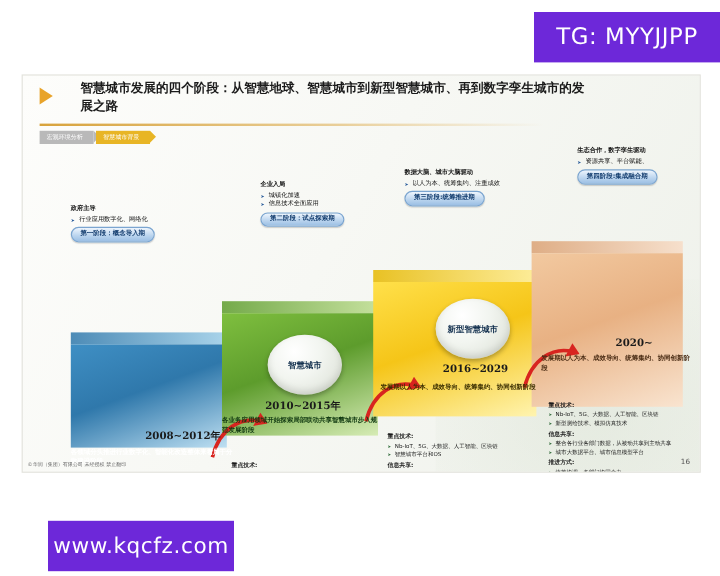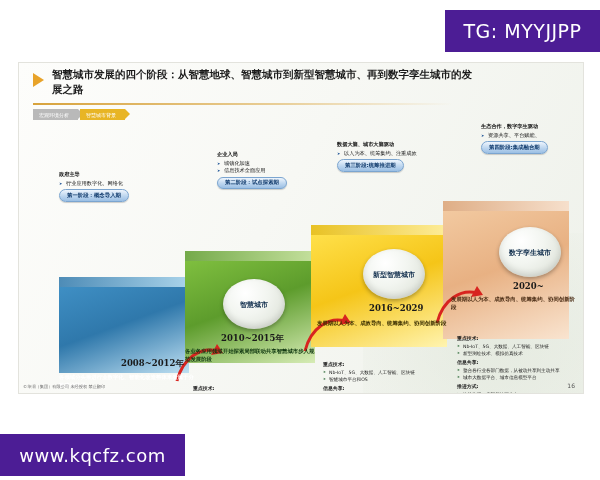--- a/index.html
+++ b/index.html
@@ -2,38 +2,38 @@
 <html><head>
 <meta charset="utf-8">
 <style>
   html,body{margin:0;padding:0;}
   body{
     width:600px;height:480px;background:#ffffff;
     font-family:"DejaVu Sans","Liberation Sans",sans-serif;
     overflow:hidden;position:relative;
   }
   
-  .wm{position:absolute;background:#4c1d95;color:#fff;display:flex;align-items:center;
-      justify-content:center;letter-spacing:.5px;}
+  .wm{position:absolute;background:#6d28d9;color:#fff;display:flex;align-items:center;
+      justify-content:center;letter-spacing:.5px;margin-left:40px;}
   #wm-top{right:0;top:10px;width:155px;height:42px;font-size:19px;}
-  #wm-bottom{left:0;bottom:4px;width:185px;height:42px;font-size:18px;}
+  #wm-bottom{left:0;bottom:4px;width:155px;height:42px;font-size:18px;}
 
   
   #slide{position:absolute;left:18px;top:62px;width:564px;height:330px;
          background:linear-gradient(120deg,#fdfdfb 0%,#f7f8f4 45%,#eef1ea 100%);
          border:1px solid #e3e3dd;overflow:hidden;}
   #slide:before{content:"";position:absolute;right:-40px;bottom:-60px;width:260px;height:220px;
          background:radial-gradient(ellipse at center,rgba(220,228,214,.55),rgba(255,255,255,0));}
 
   
   #hdr{position:absolute;left:0;top:0;width:100%;height:44px;}
   #hdr-arrow{position:absolute;left:14px;top:10px;width:0;height:0;
       border-top:7px solid transparent;border-bottom:7px solid transparent;
       border-left:11px solid #e8a32a;}
-  #hdr-title{position:absolute;left:33px;top:4px;width:430px;font-size:10.5px;line-height:15px;
+  #hdr-title{position:absolute;left:48px;top:4px;width:430px;font-size:10.5px;line-height:15px;
       font-weight:bold;color:#1b1b1b;font-family:"DejaVu Sans",sans-serif;}
   #hdr-rule{position:absolute;left:14px;top:40px;width:420px;height:2px;
       background:linear-gradient(90deg,#d8a33c,#e9cf9a 60%,rgba(255,255,255,0));}
   
   #logo{position:absolute;right:6px;top:6px;width:86px;height:30px;display:flex;align-items:center;gap:2px;}
   #logo-mark{width:22px;height:18px;position:relative;}
   #logo-mark i{position:absolute;bottom:0;width:0;height:0;border-bottom:11px solid #c8922f;
       border-left:5px solid transparent;border-right:5px solid transparent;}
   #logo-mark i:nth-child(1){left:0;}#logo-mark i:nth-child(2){left:7px;border-bottom-color:#7a6a3a;}
   #logo-mark i:nth-child(3){left:13px;}
@@ -195,21 +195,20 @@
       <path d="M4,40 C10,16 28,6 44,10" stroke="#d8241f" stroke-width="3" fill="none"></path>
       <polygon points="44,3 50,12 38,14" fill="#d8241f"></polygon>
     </svg>
     <svg class="arrow" id="ar3" width="50" height="44">
       <path d="M4,40 C10,16 28,6 44,10" stroke="#d8241f" stroke-width="3" fill="none"></path>
       <polygon points="44,3 50,12 38,14" fill="#d8241f"></polygon>
     </svg>
 
     <div class="orb" id="orb3">新型智慧城市</div>
     <div class="orb" id="orb2">智慧城市</div>
-    <div class="orb" id="orb4">数字孪生城市</div>
 
     <div class="yr" id="yr1">2008~2012年</div>
     <div class="yr" id="yr2">2010~2015年</div>
     <div class="yr" id="yr3">2016~2029</div>
     <div class="yr" id="yr4">2020~</div>
 
     <div class="desc" id="d1">各领域分头推进行业数字化、智能化改造整体来看属于分散建设阶段</div>
     <div class="desc" id="d2">各业务应用领域开始探索局部联动共享智慧城市步入规范发展阶段</div>
     <div class="desc" id="d3">发展期以人为本、成效导向、统筹集约、协同创新阶段</div>
     <div class="desc" id="d4">发展期以人为本、成效导向、统筹集约、协同创新阶段</div>

